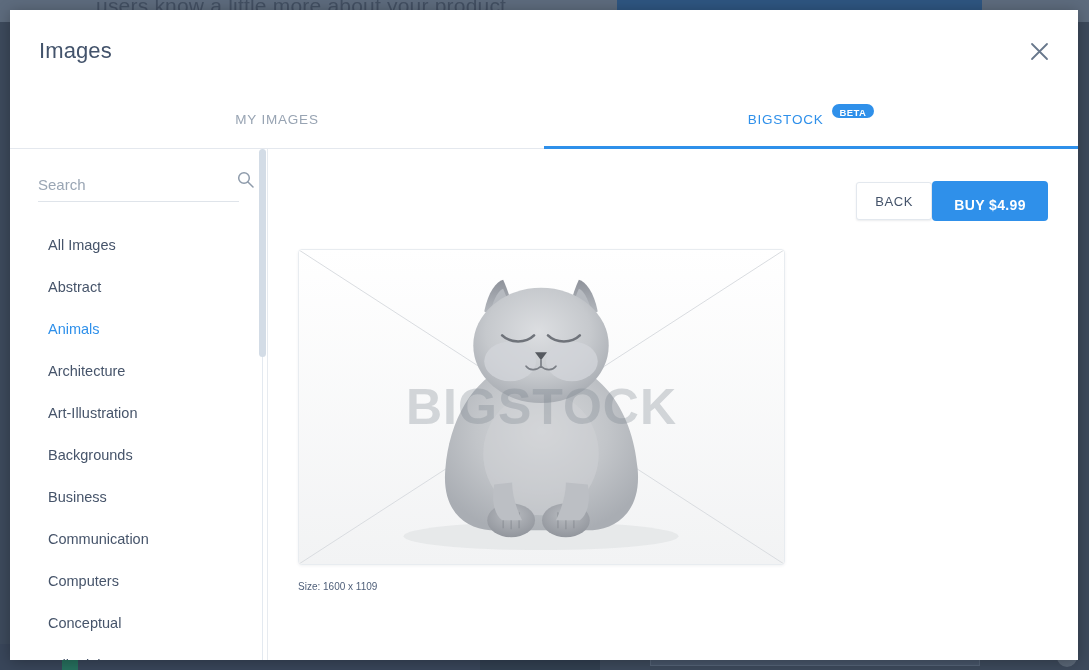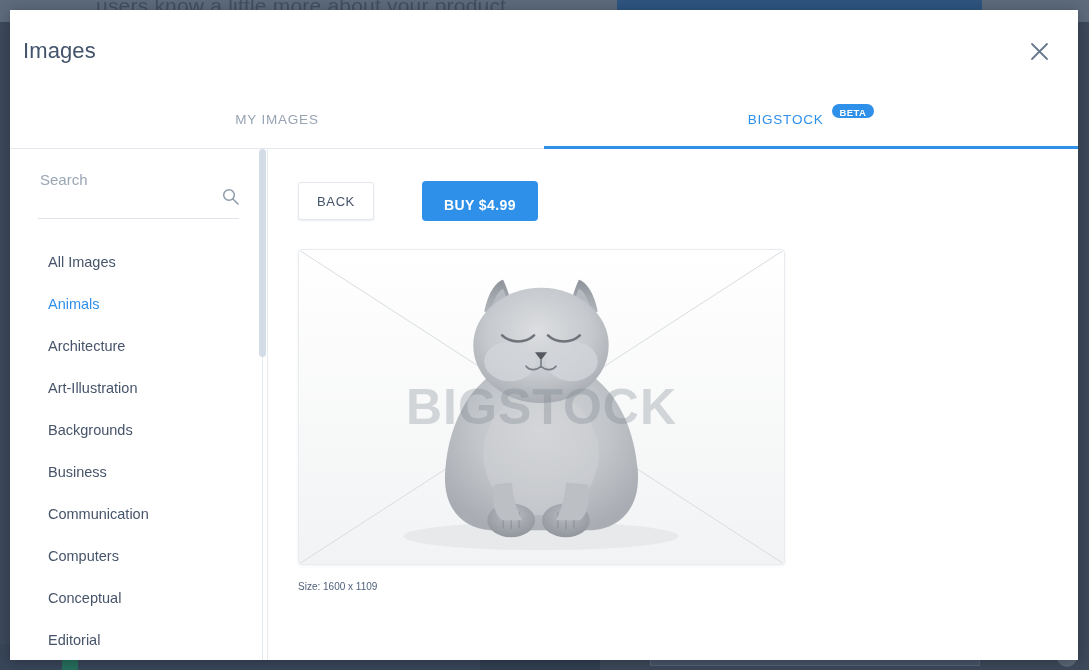--- a/index.html
+++ b/index.html
@@ -82,21 +82,21 @@
 
   
   .modal-header {
     height: 82px;
     flex: 0 0 82px;
     position: relative;
     display: flex;
     align-items: center;
   }
   .modal-title {
-    margin-left: 13px;
+    margin-left: 29px;
     font-size: 22px;
     color: #43536b;
     font-weight: 400;
     letter-spacing: .1px;
   }
   .close-btn {
     position: absolute;
     right: 22px;
     top: 50%;
     transform: translateY(-50%);
@@ -167,21 +167,20 @@
     position: relative;
     border-right: 1px solid #e7ebf0;
     overflow: hidden;
   }
   .search-row {
     margin: 22px 28px 0 28px;
     display: flex;
     align-items: flex-end;
     border-bottom: 1px solid #dfe4ea;
     padding-bottom: 8px;
-    flex-direction: column;
   }
   .search-input {
     flex: 1 1 auto;
     border: none;
     outline: none;
     font-size: 15px;
     color: #46546a;
     font-family: inherit;
     background: transparent;
   }
@@ -230,22 +229,21 @@
   
   .content {
     flex: 1 1 auto;
     padding: 32px 30px 0 30px;
     min-width: 0;
     overflow: hidden;
   }
   .content-toolbar {
     display: flex;
     align-items: center;
-    justify-content: flex-start;
-    gap: 48px;
+    justify-content: flex-end;
   }
   .back-btn {
     min-width: 76px;
     height: 38px;
     padding: 0 16px;
     background: #fff;
     border: 1px solid #e3e8ee;
     border-radius: 3px;
     box-shadow: 0 1px 2px rgba(60,70,90,.10);
     font-size: 13px;
@@ -347,20 +345,23 @@
           <svg width="17" height="17" viewBox="0 0 17 17">
             <circle cx="7" cy="7" r="5.3" stroke="#8e9bab" stroke-width="1.5" fill="none"></circle>
             <path d="M11 11 L16 16" stroke="#8e9bab" stroke-width="1.5" stroke-linecap="round"></path>
           </svg>
         </span>
       </div>
 
       <div class="cat-list">
         <div class="cat-item">
             <span>All Images</span>
+          </div>
+        <div class="cat-item">
+            <span>Abstract</span>
           </div>
         <div class="cat-item active">
             <span>Animals</span>
           </div>
         <div class="cat-item">
             <span>Architecture</span>
           </div>
         <div class="cat-item">
             <span>Art-Illustration</span>
           </div>

